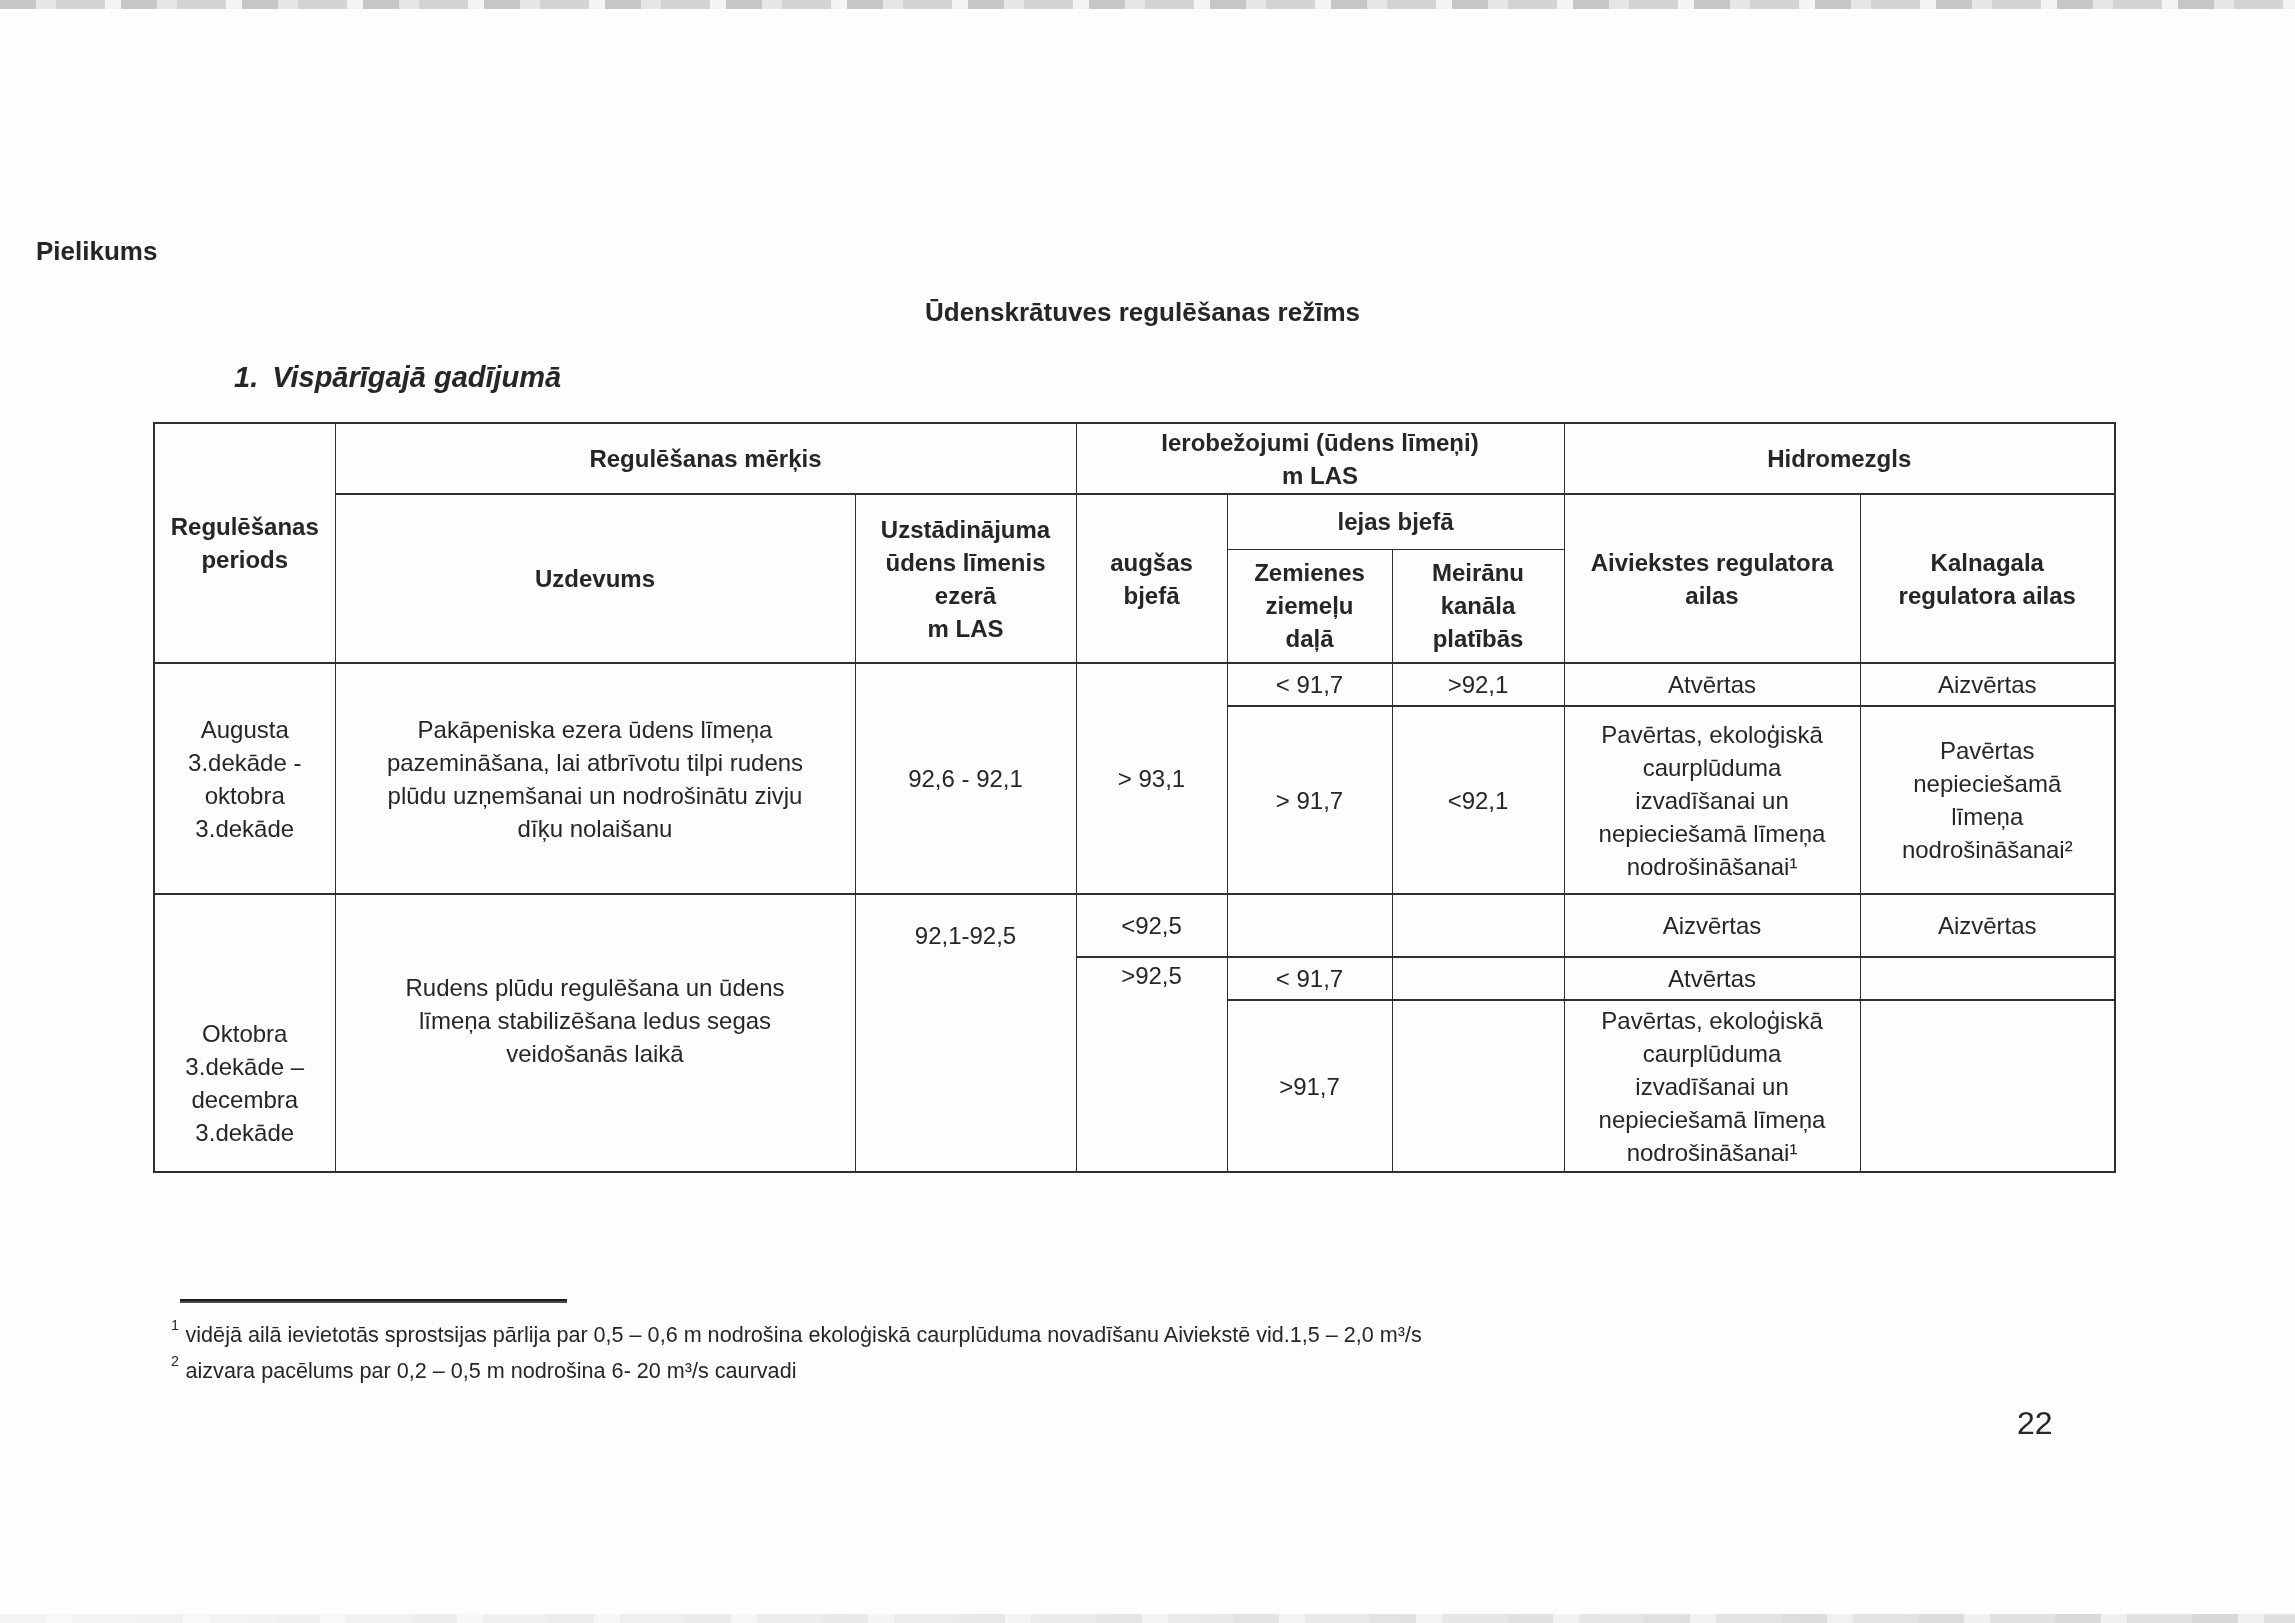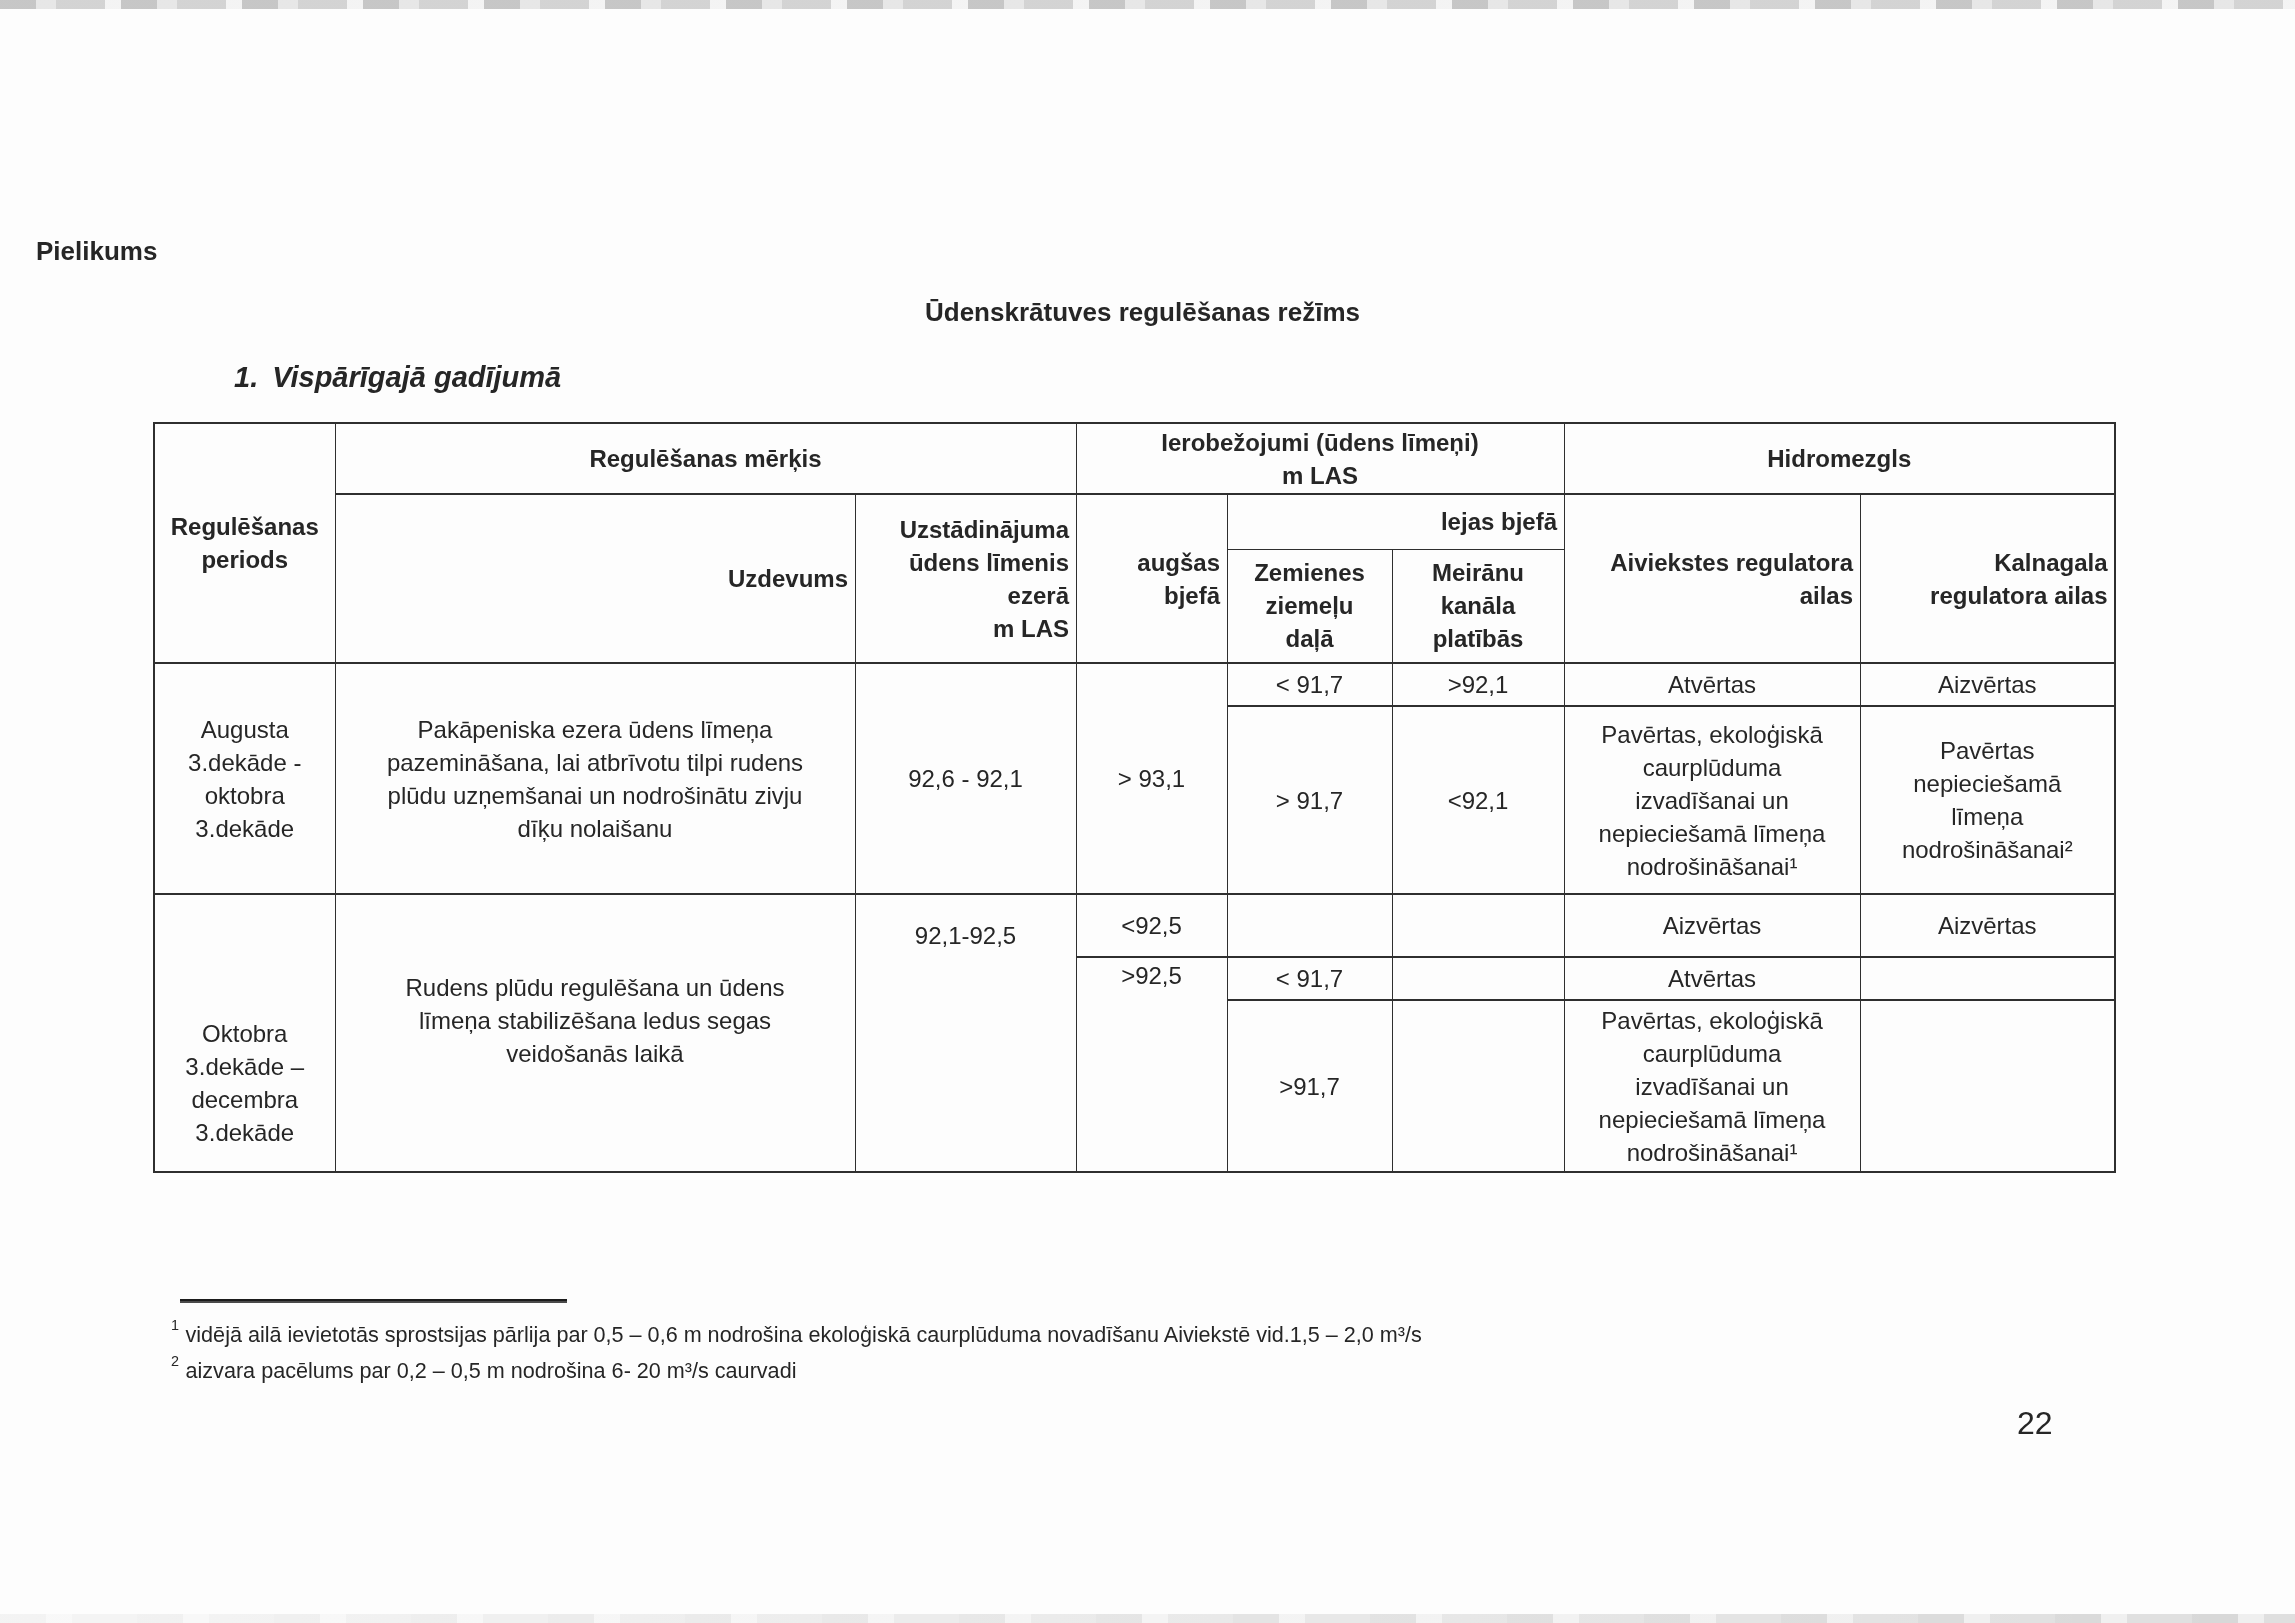--- a/index.html
+++ b/index.html
@@ -64,21 +64,21 @@
   .reg-table .b{font-weight:bold;}
 
   col.c1{width:181px;} col.c2{width:520px;} col.c3{width:221px;} col.c4{width:151px;}
   col.c5{width:165px;} col.c6{width:172px;} col.c7{width:296px;} col.c8{width:255px;}
 
   tr.h1{height:71px;} tr.h2{height:55px;} tr.h3{height:114px;}
   tr.r-1a{height:43px;} tr.r-1b{height:188px;}
   tr.r-2a{height:63px;} tr.r-2b{height:43px;} tr.r-2c{height:172px;}
 
   
-  tr.h2 > td{border-top-width:2px;text-align:right;}
+  tr.h2 > td{border-top-width:2px;}
   tr.r-1a > td{border-top-width:2.6px;}
   tr.r-1b > td{border-top-width:2px;}
   tr.r-2a > td{border-top-width:2.6px;}
   tr.r-2b > td{border-top-width:2px;}
   tr.r-2c > td{border-top-width:2px;}
 
   td.vtop{vertical-align:top;}
   td.pt-period{padding-top:122px;}
   td.pt-setlevel{padding-top:23.6px;}
   td.pt-upper{}

